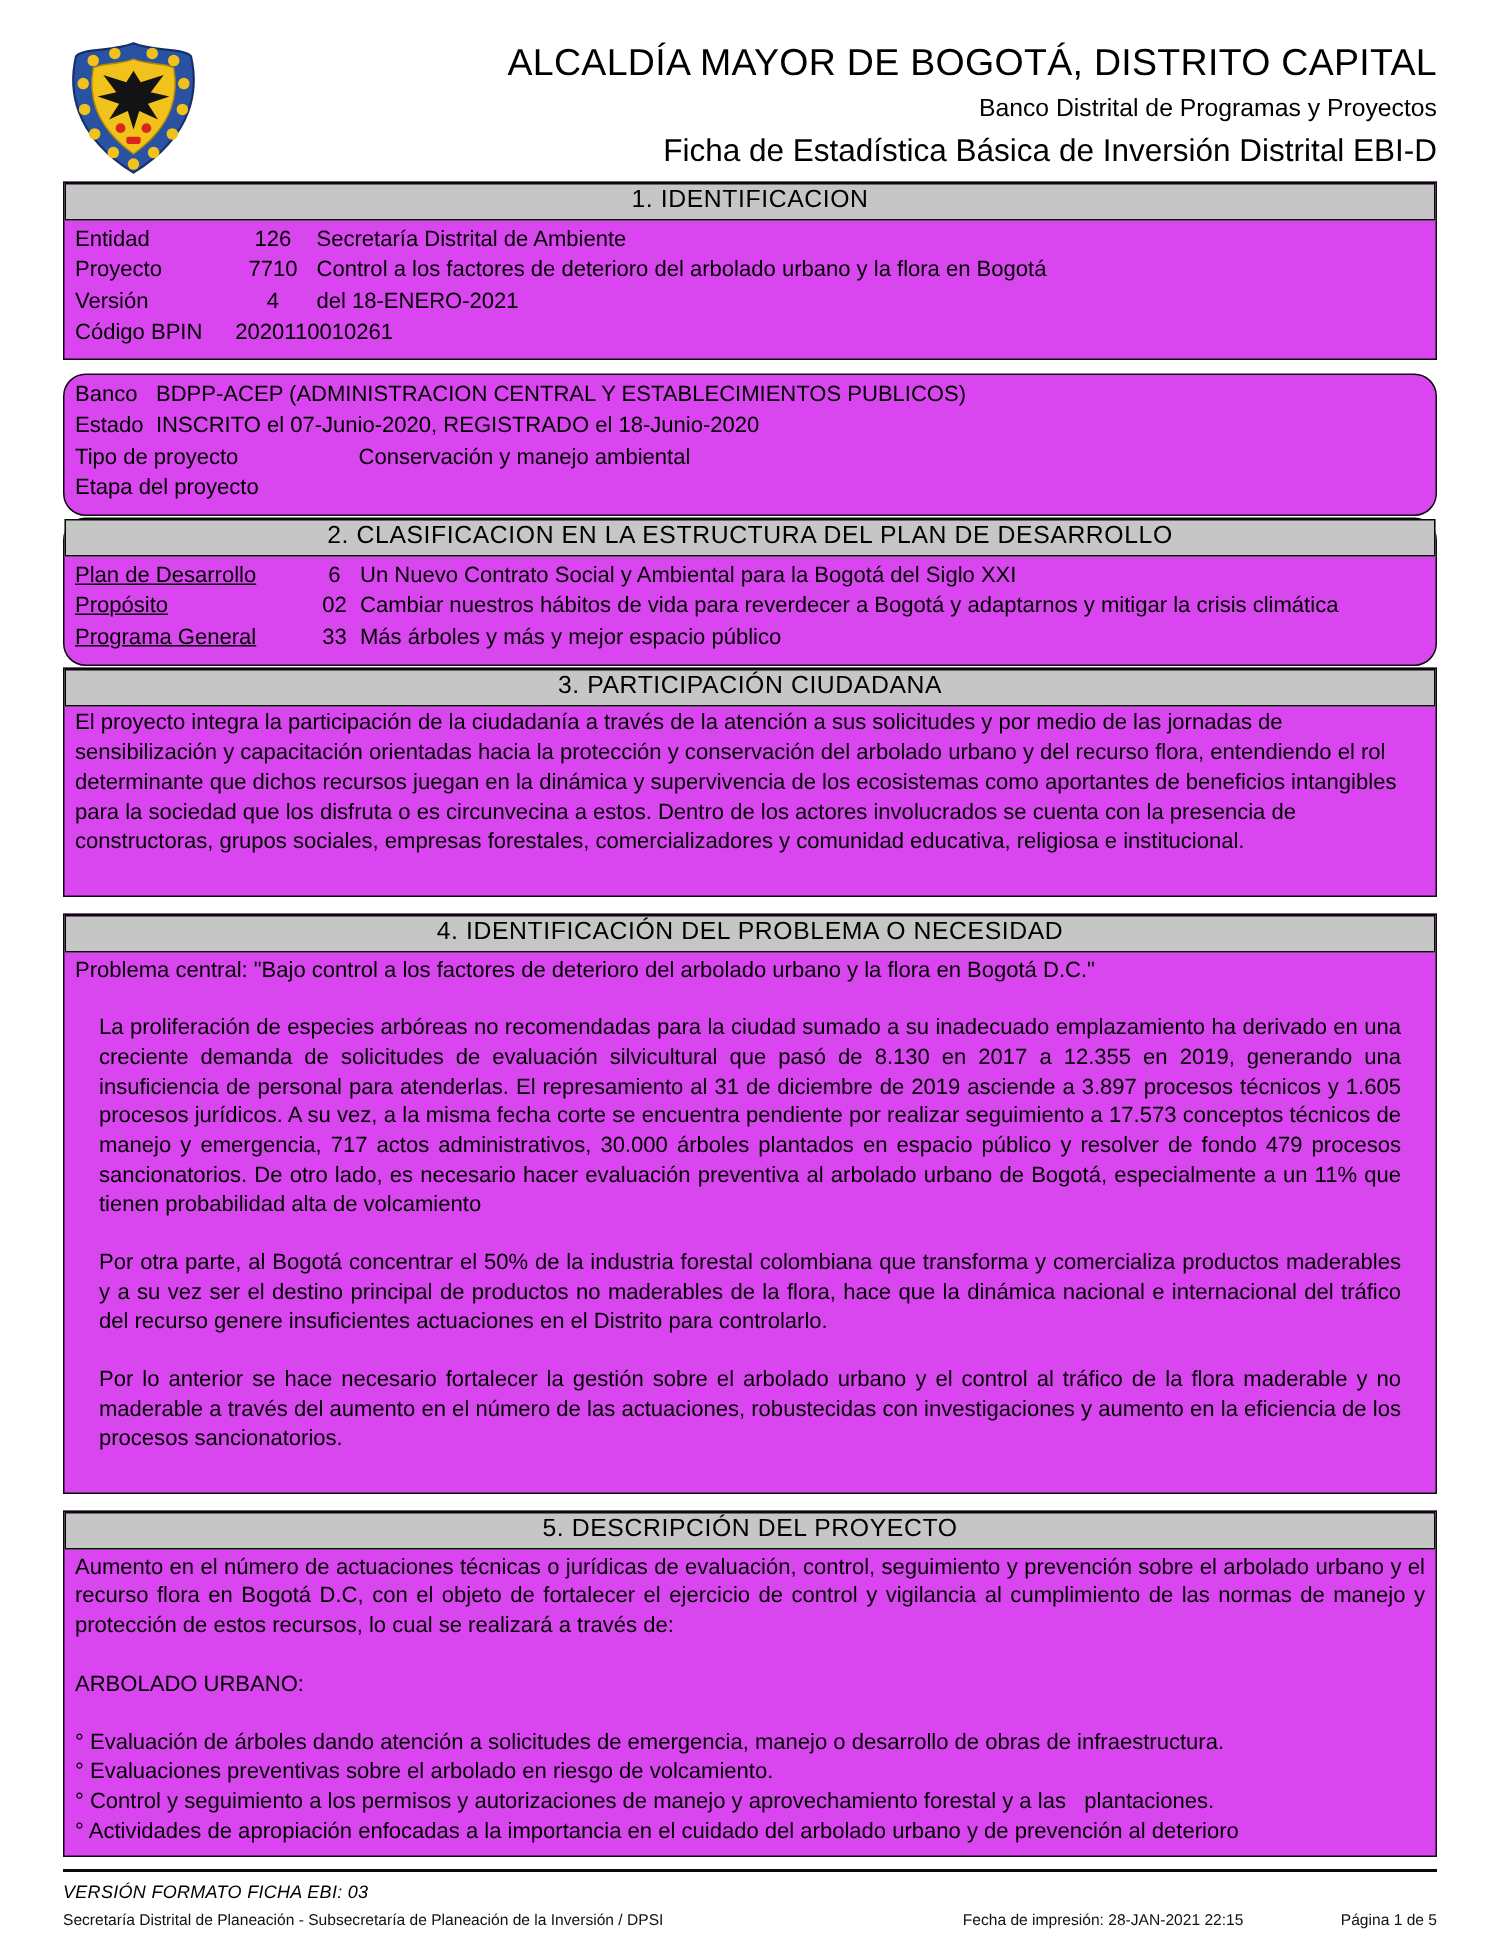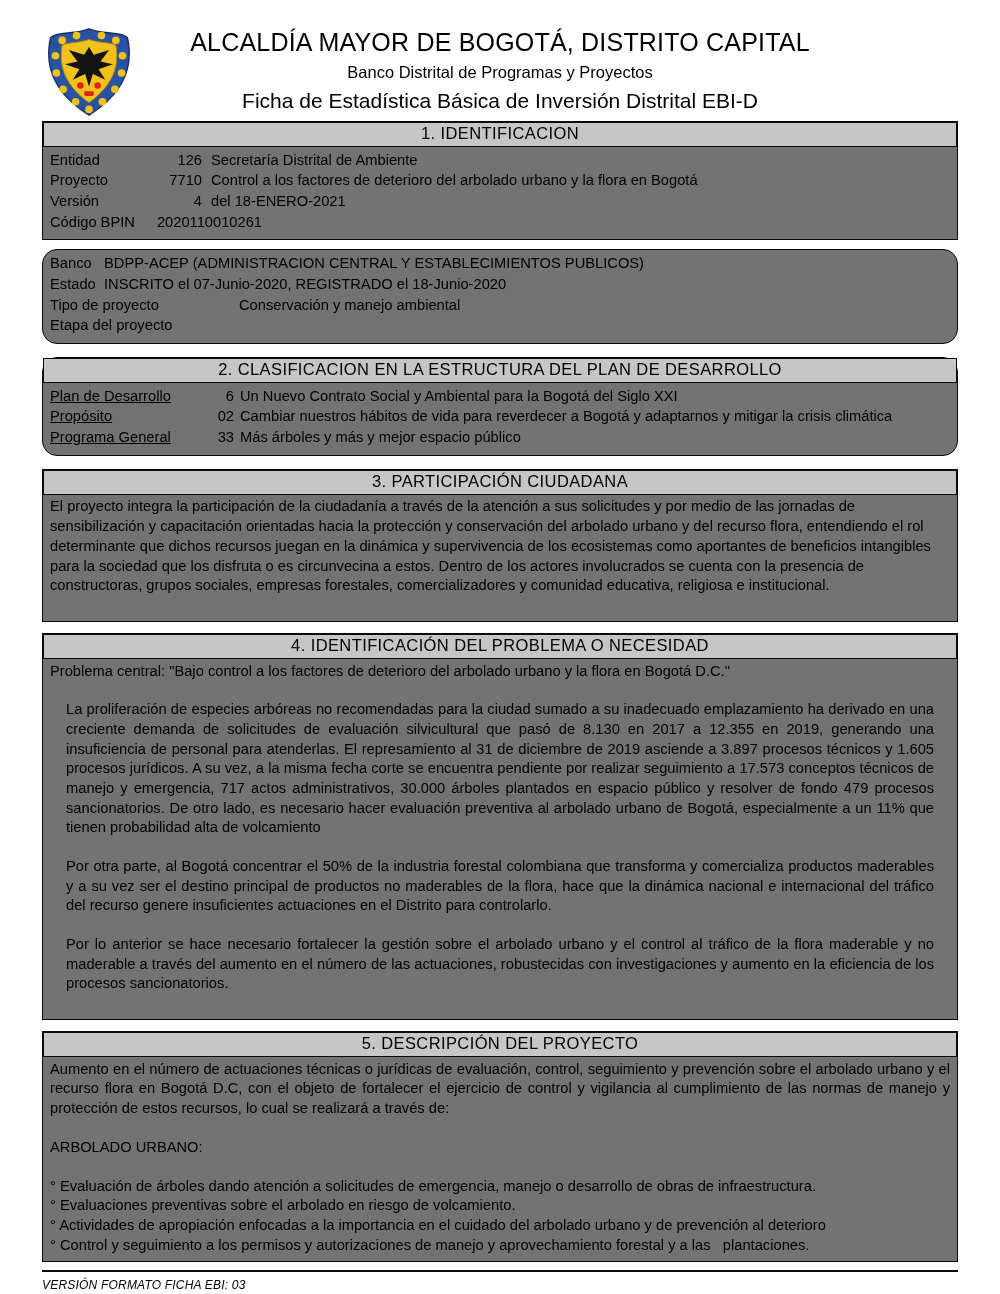--- a/index.html
+++ b/index.html
@@ -5,47 +5,47 @@
   html, body { margin: 0; padding: 0; }
   body {
     width: 1000px; height: 1294px;
     background: #ffffff; color: #000;
     font-family: "Liberation Sans", sans-serif;
     overflow: hidden;
   }
   .page { padding: 18px 42px 0 42px; position: relative; }
 
   
-  .doc-header { position: relative; text-align: center; margin-bottom: 7px; min-height: 96px; }
+  .doc-header { position: relative; text-align: right; margin-bottom: 7px; min-height: 96px; }
   .logo { position: absolute; left: -4px; top: 8px; width: 102px; height: 92px; }
   .doc-title { font-size: 25px; letter-spacing: 0.2px; padding-top: 11px; line-height: 1.1; }
   .doc-sub1 { font-size: 16.5px; margin-top: 6px; }
   .doc-sub2 { font-size: 21px; margin-top: 7px; }
 
   
-  .box { border: 1.6px solid #0a0a0a; background: #737373; }
+  .box { border: 1.6px solid #0a0a0a; background: #d946ef; }
   .sec-head {
     background: #c6c6c6;
     border: 1.2px solid #0a0a0a;
     margin: -0.2px; 
     text-align: center;
     font-size: 16.5px;
     letter-spacing: 0.4px;
     padding: 1px 0 3px 0;
   }
   .box-body { padding: 3px 7px 6px 7px; font-size: 14.7px; line-height: 1.34; }
 
   .mb9  { margin-bottom: 9px; }
-  .mb3  { margin-bottom: 13px; border-radius: 15px; }
+  .mb3  { margin-bottom: 1px; border-radius: 15px; }
   .mb11 { margin-bottom: 11px; }
 
   
   .kv { display: flex; align-items: flex-start; margin: 1px 0; }
   .kv .lbl { flex: 0 0 auto; }
-  .kv .num { text-align: right; flex: 0 0 auto; }
+  .kv .num { text-align: center; flex: 0 0 auto; }
   .kv .txt { flex: 1 1 auto; }
   .s1 .lbl { width: 112px; }
   .s1 .num { width: 40px; margin-right: 9px; }
   .s2 .lbl { width: 162px; text-decoration: underline; }
   .s2 .num { width: 22px; margin-right: 6px; }
   .lbl-narrow { width: 54px; }
   .lbl-wide { width: 189px; }
 
   .para { text-align: justify; margin: 16px; }
   .para-gap { margin-top: 19px; }
@@ -185,22 +185,22 @@
     </div>
   </div>
 
   <div class="box">
     <div class="sec-head">5. DESCRIPCIÓN DEL PROYECTO</div>
     <div class="box-body">
       <p class="para" style="margin:0 0 19px 0">Aumento en el número de actuaciones técnicas o jurídicas de evaluación, control, seguimiento y prevención sobre el arbolado urbano y el recurso flora en Bogotá D.C, con el objeto de fortalecer el ejercicio de control y vigilancia al cumplimiento de las normas de manejo y protección de estos recursos, lo cual se realizará a través de:</p>
       <p class="para plain" style="margin:0 0 19px 0">ARBOLADO URBANO:</p>
       <p class="bullet">° Evaluación de árboles dando atención a solicitudes de emergencia, manejo o desarrollo de obras de infraestructura.</p>
       <p class="bullet">° Evaluaciones preventivas sobre el arbolado en riesgo de volcamiento.</p>
+      <p class="bullet">° Control y seguimiento a los permisos y autorizaciones de manejo y aprovechamiento forestal y a las   plantaciones.</p>
       <p class="bullet">° Actividades de apropiación enfocadas a la importancia en el cuidado del arbolado urbano y de prevención al deterioro</p>
-      <p class="bullet">° Control y seguimiento a los permisos y autorizaciones de manejo y aprovechamiento forestal y a las   plantaciones.</p>
     </div>
   </div>
 
   <div class="footer-rule"></div>
   <div class="footer-version">VERSIÓN FORMATO FICHA EBI: 03</div>
   <div class="footer-cols">
     <div class="footer-left">
       <div>Secretaría Distrital de Planeación - Subsecretaría de Planeación de la Inversión / DPSI</div>
 
     </div>

